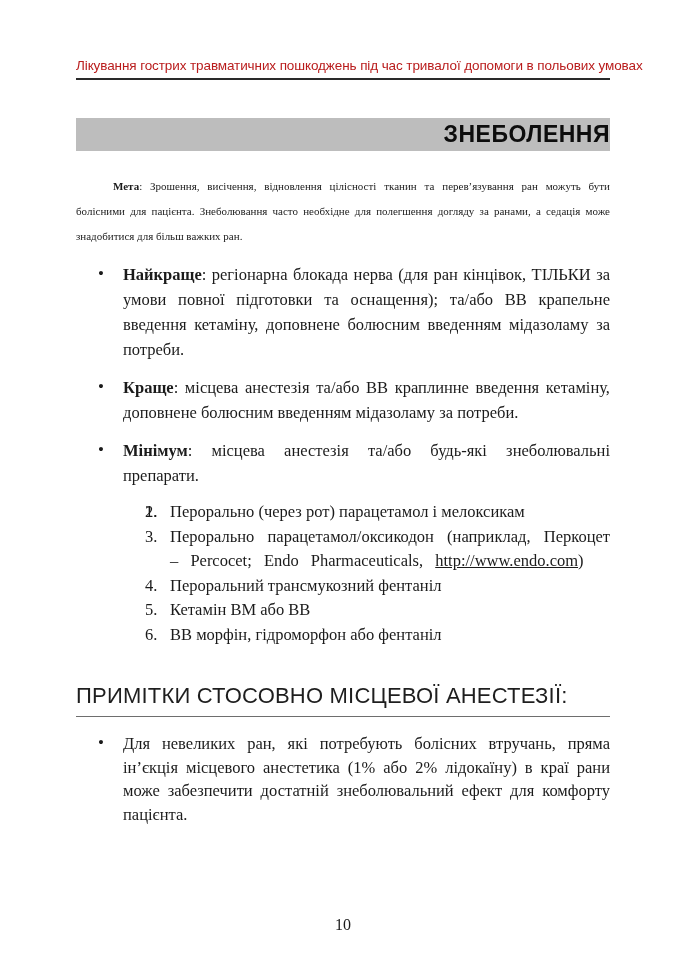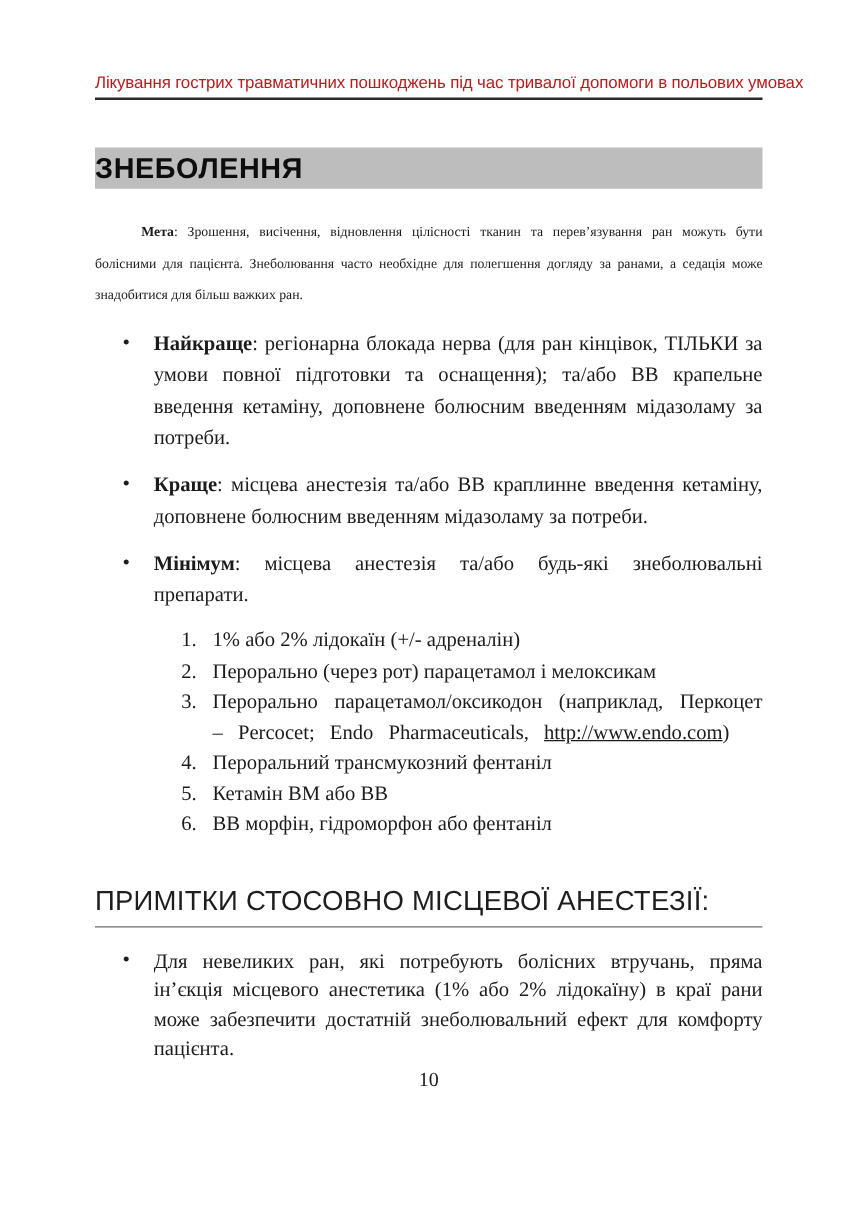--- a/index.html
+++ b/index.html
@@ -29,21 +29,21 @@
     letter-spacing: -0.1px;
     white-space: nowrap;
   }
 
   
   .banner {
     margin-top: 38px;
     height: 33px;
     display: flex;
     align-items: center;
-    justify-content: flex-start;
+    justify-content: flex-end;
     font-family: "Liberation Sans", sans-serif;
     font-weight: bold;
     font-size: 23px;
     color: #0d0d0d;
     letter-spacing: 0.5px;
   }
 
   
   .intro {
     margin-top: 23px;
@@ -89,21 +89,21 @@
     letter-spacing: 0.2px;
     padding-bottom: 7px;
     border-bottom: 1px solid #6e6e6e;
   }
   .notes-bullet { margin-top: 15px; line-height: 23.5px; }
 
   
   .page-number {
     position: absolute;
     left: 0; right: 0;
-    top: 856px;
+    top: 916px;
     text-align: center;
     font-size: 16px;
     color: #1b1b1b;
   }
 </style>
 </head>
 <body>
 
 <div class="sheet">
 
@@ -128,21 +128,20 @@
       <p class="justify"><strong>Краще</strong><span>: місцева анестезія та/або ВВ краплинне введення кетаміну, доповнене болюсним введенням мідазоламу за потреби.</span></p>
     </div>
 
     <div class="bullet">
       <span class="marker">•</span>
       <p class="justify wide-gaps"><strong>Мінімум</strong><span>: місцева анестезія та/або будь-які знеболювальні препарати.</span></p>
 
       <div class="numlist" style="margin-left:-25px;">
         <div class="numitem">
           <span class="num">1.</span>
-          <p>1% або 2% лідокаїн (+/- адреналін)</p>
         </div>
         <div class="numitem">
           <span class="num">2.</span>
           <p>Перорально (через рот) парацетамол і мелоксикам</p>
         </div>
         <div class="numitem">
           <span class="num">3.</span>
           <p class="justify wide-gaps"><span>Перорально парацетамол/оксикодон (наприклад, Перкоцет – Percocet; Endo Pharmaceuticals, </span><a class="link">http://www.endo.com</a><span>)</span></p>
         </div>
         <div class="numitem">

